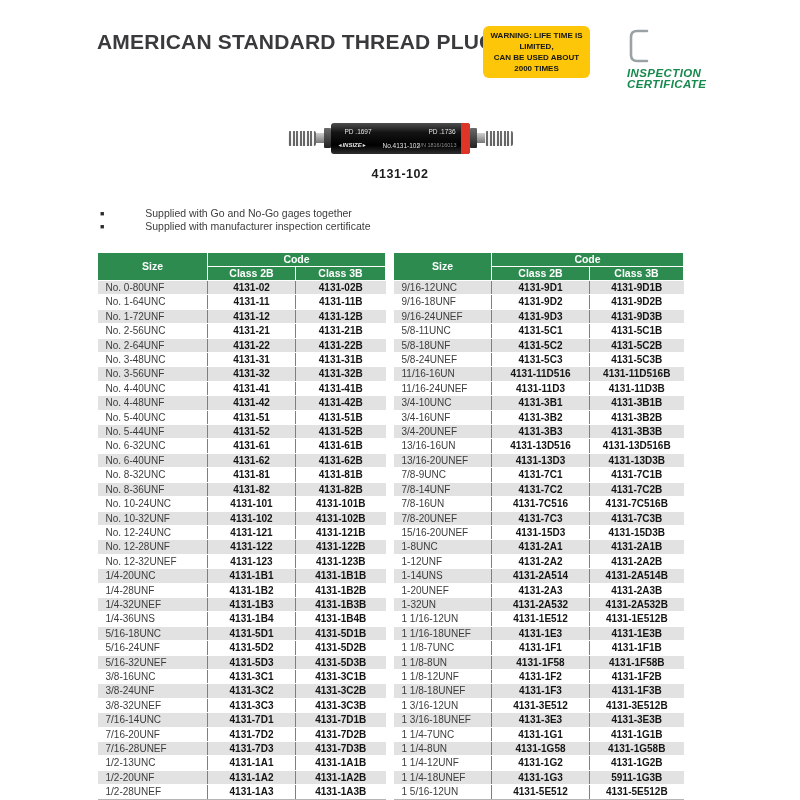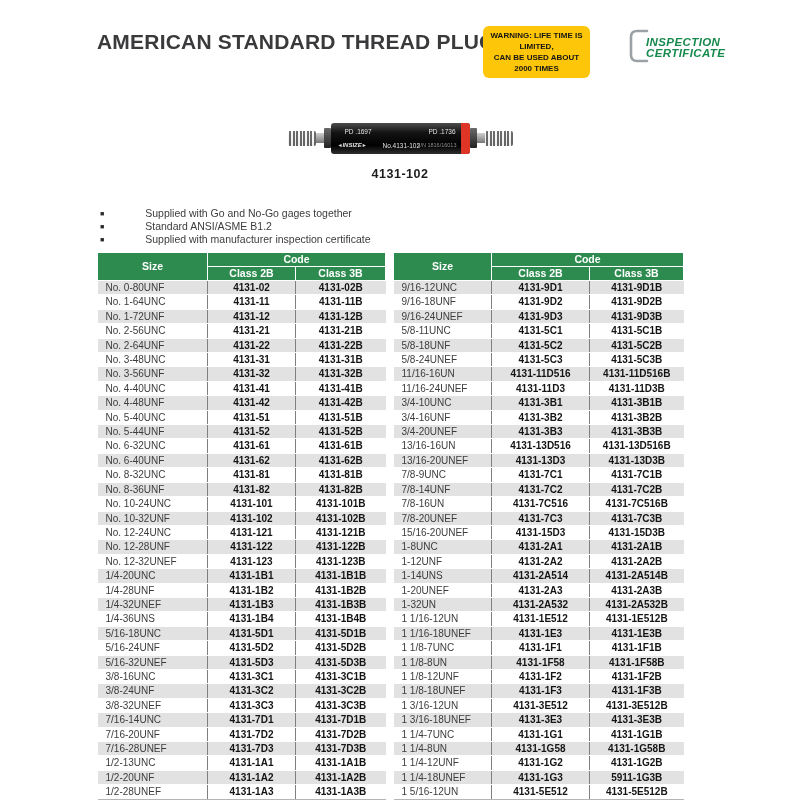--- a/index.html
+++ b/index.html
@@ -11,21 +11,21 @@
   .page-title{
     position:absolute;left:97px;top:30px;
     font-size:21px;font-weight:bold;color:#3a3a3c;letter-spacing:.2px;
   }
   .warning-badge{
     position:absolute;left:483px;top:26px;width:107px;box-sizing:border-box;
     background:#fdc608;border-radius:6px;padding:4px 5px;
     font-size:8px;font-weight:bold;line-height:11px;text-align:center;color:#151515;
   }
   .cert-logo{
-    position:absolute;left:627px;top:28px;display:flex;align-items:center;
+    position:absolute;left:627px;top:28px;display:flex;align-items:flex-start;flex-direction:column;
   }
   .cert-bracket{margin-right:-7px;}
   .cert-text{
     font-size:11.5px;font-weight:bold;font-style:italic;line-height:11px;
     color:#16894d;letter-spacing:.4px;
   }
   
   .figure{position:absolute;left:0;top:118px;width:800px;display:flex;flex-direction:column;align-items:center;}
   .gage{display:flex;align-items:center;height:40px;}
   .thread{
@@ -113,24 +113,20 @@
   <div class="figure-caption">4131-102</div>
 </div>
 
 <div class="features">
   <div class="feature">
     <span class="bullet">■</span>
     <span>Supplied with Go and No-Go gages together</span>
   </div>
   <div class="feature">
     <span class="bullet">■</span>
-    <span>Standard ANSI/ASME B1.2</span>
-  </div>
-  <div class="feature">
-    <span class="bullet">■</span>
     <span>Supplied with manufacturer inspection certificate</span>
   </div>
 </div>
 
 <div class="tables">
 
   <table class="gage-table">
     <colgroup>
         <col style="width:110px">
         <col style="width:88px">

